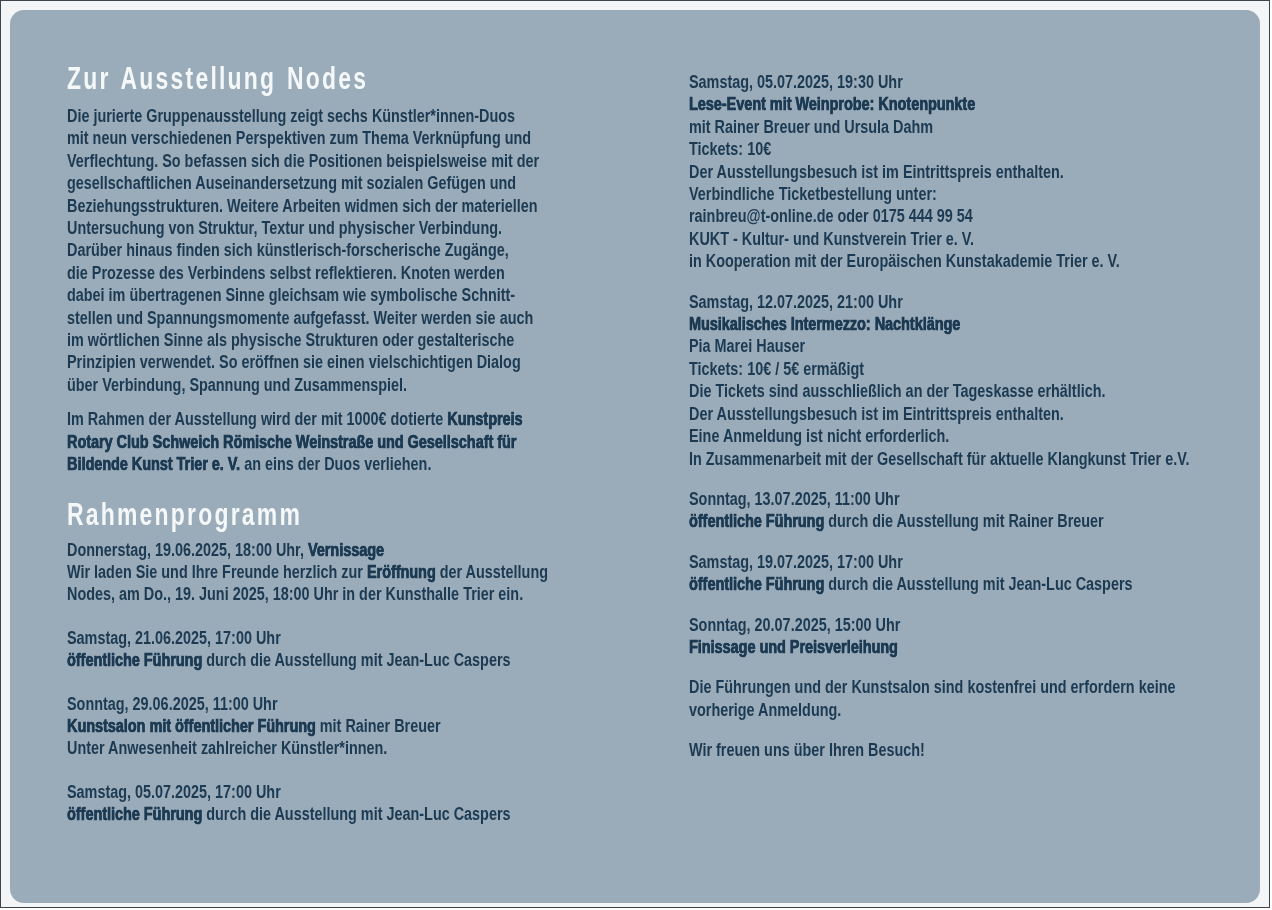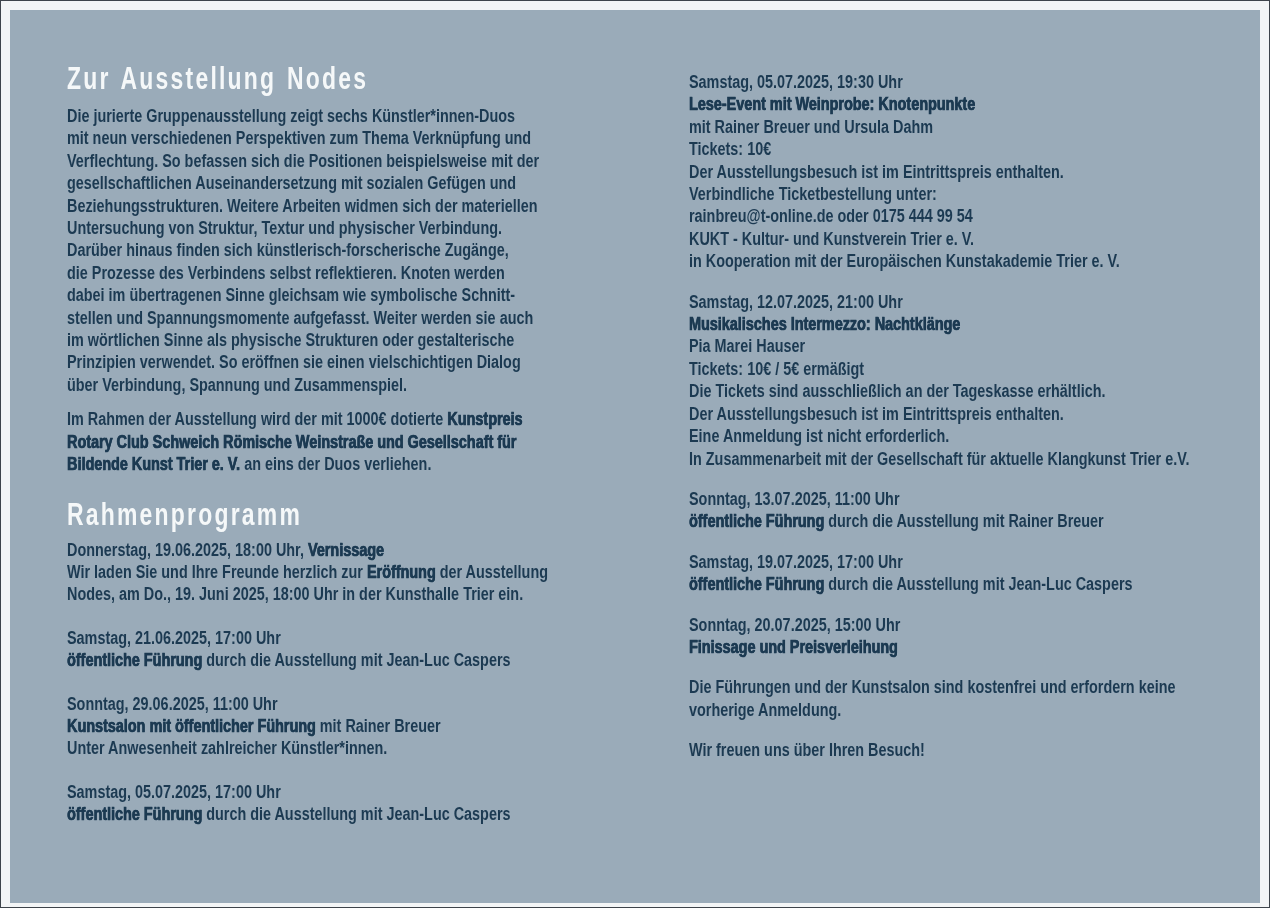--- a/index.html
+++ b/index.html
@@ -18,20 +18,21 @@
   }
   .frame{
     position:relative;width:1270px;height:908px;
     border:1px solid var(--border);
     background:var(--frame);
   }
   .page{
     position:absolute;left:9px;top:9px;right:9px;bottom:4px;
     background:var(--page_bg);
     color:var(--text);
+    border-radius:14px;
   }
   .col{position:absolute;top:0;}
   .col-left{left:57px;top:52px;width:740px;}
   .col-right{left:679px;top:61px;width:740px;}
   h1,h2{
     margin:0 0 9px 0;
     font-size:31px;line-height:34px;
     font-weight:bold;
     color:var(--heading);
     letter-spacing:3px;

